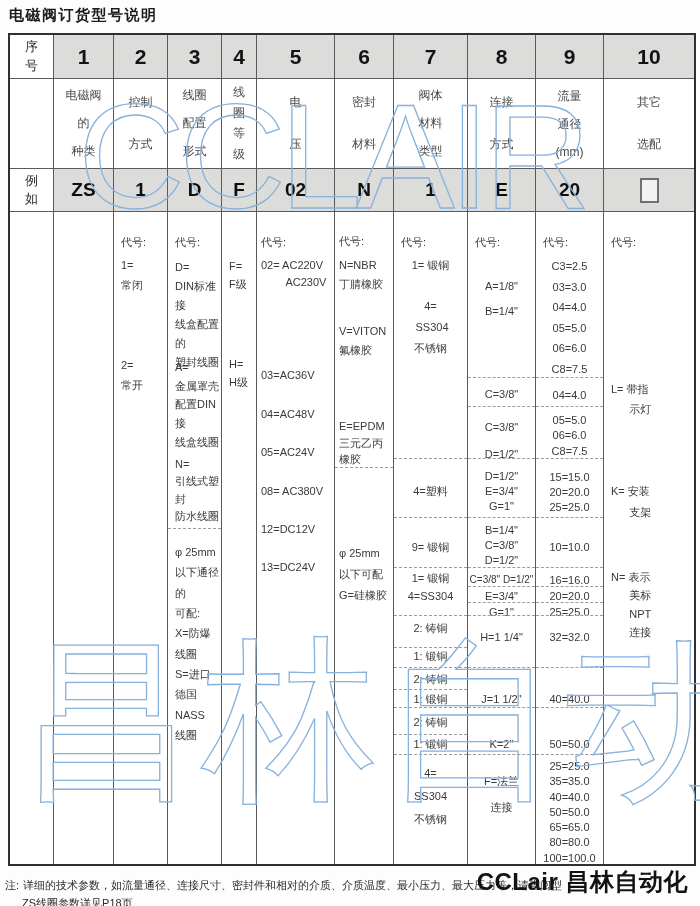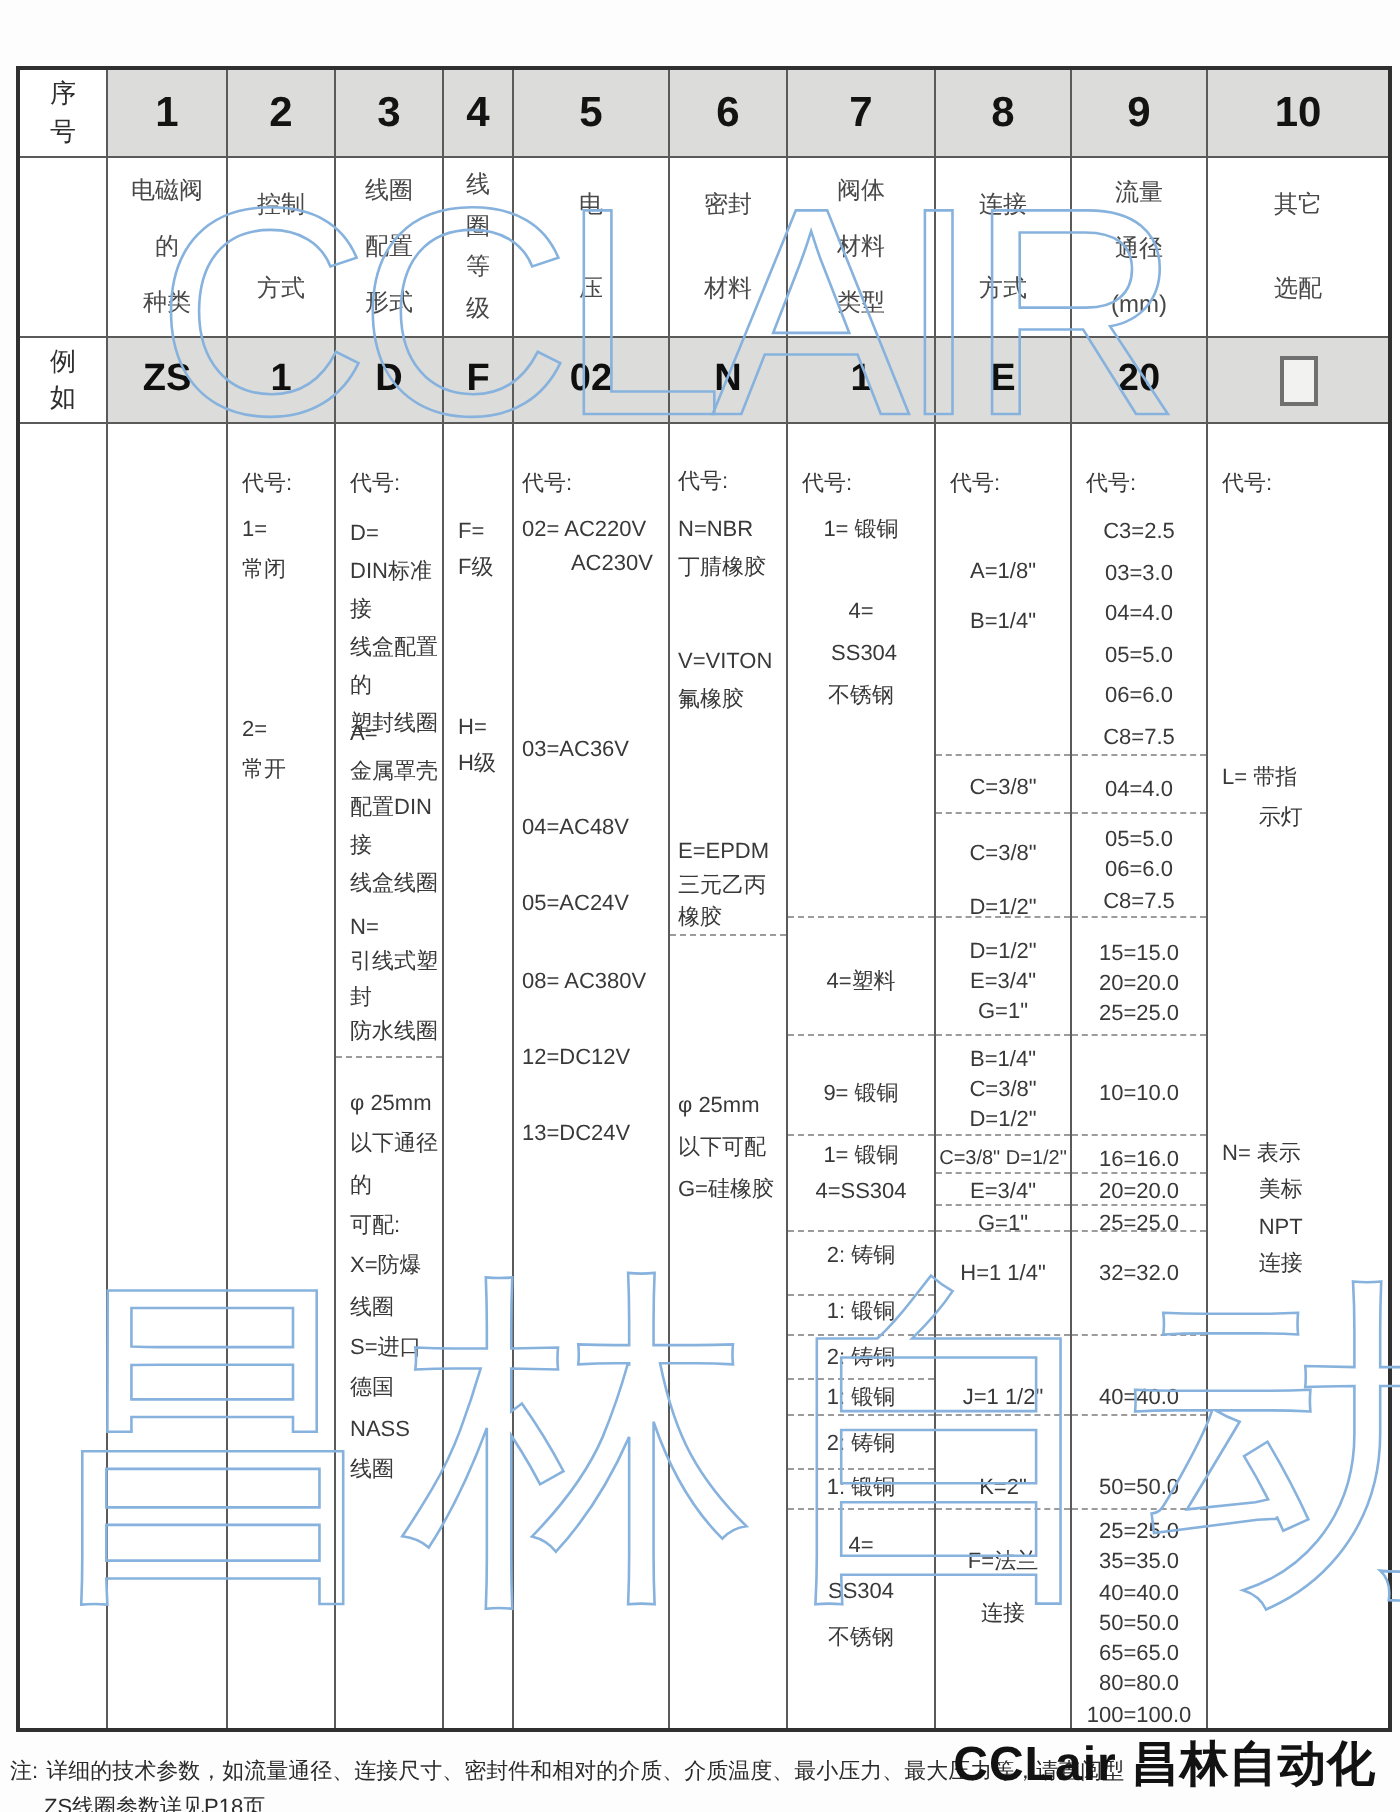--- a/index.html
+++ b/index.html
@@ -34,20 +34,21 @@
   .note-row{display:flex;}
   .note-label{flex:0 0 auto;margin-right:4px;}
   .note-l2{margin-left:17px;margin-top:3px;}
   .brand{position:absolute;right:12px;top:866px;font-size:24px;font-weight:bold;color:#121212;z-index:6;letter-spacing:0.5px;}
 </style>
 </head>
 <body>
 
 <div class="page">
 
+  <div class="title">电磁阀订货型号说明</div>
 
   <div class="tbl">
 
     <div class="cell corner">
         <div>序</div>
         <div>号</div>
       </div>
     <div class="cell num gray">1</div>
     <div class="cell num gray">2</div>
     <div class="cell num gray">3</div>
@@ -351,20 +352,24 @@
           <div>100=100.0</div>
         </div>
     </div>
 
     <div class="cell lastrow lastcol">
       <div class="blk pl" style="top:22px">代号:</div>
       <div class="blk pl" style="top:167px;line-height:1.85">
           <div>L= 带指</div>
           <div>      示灯</div>
         </div>
+      <div class="blk pl" style="top:269px;line-height:1.9">
+          <div>K= 安装</div>
+          <div>      支架</div>
+        </div>
       <div class="blk pl" style="top:356px;line-height:1.68">
           <div>N= 表示</div>
           <div>      美标</div>
           <div>      NPT</div>
           <div>      连接</div>
         </div>
     </div>
 
   </div>
 

